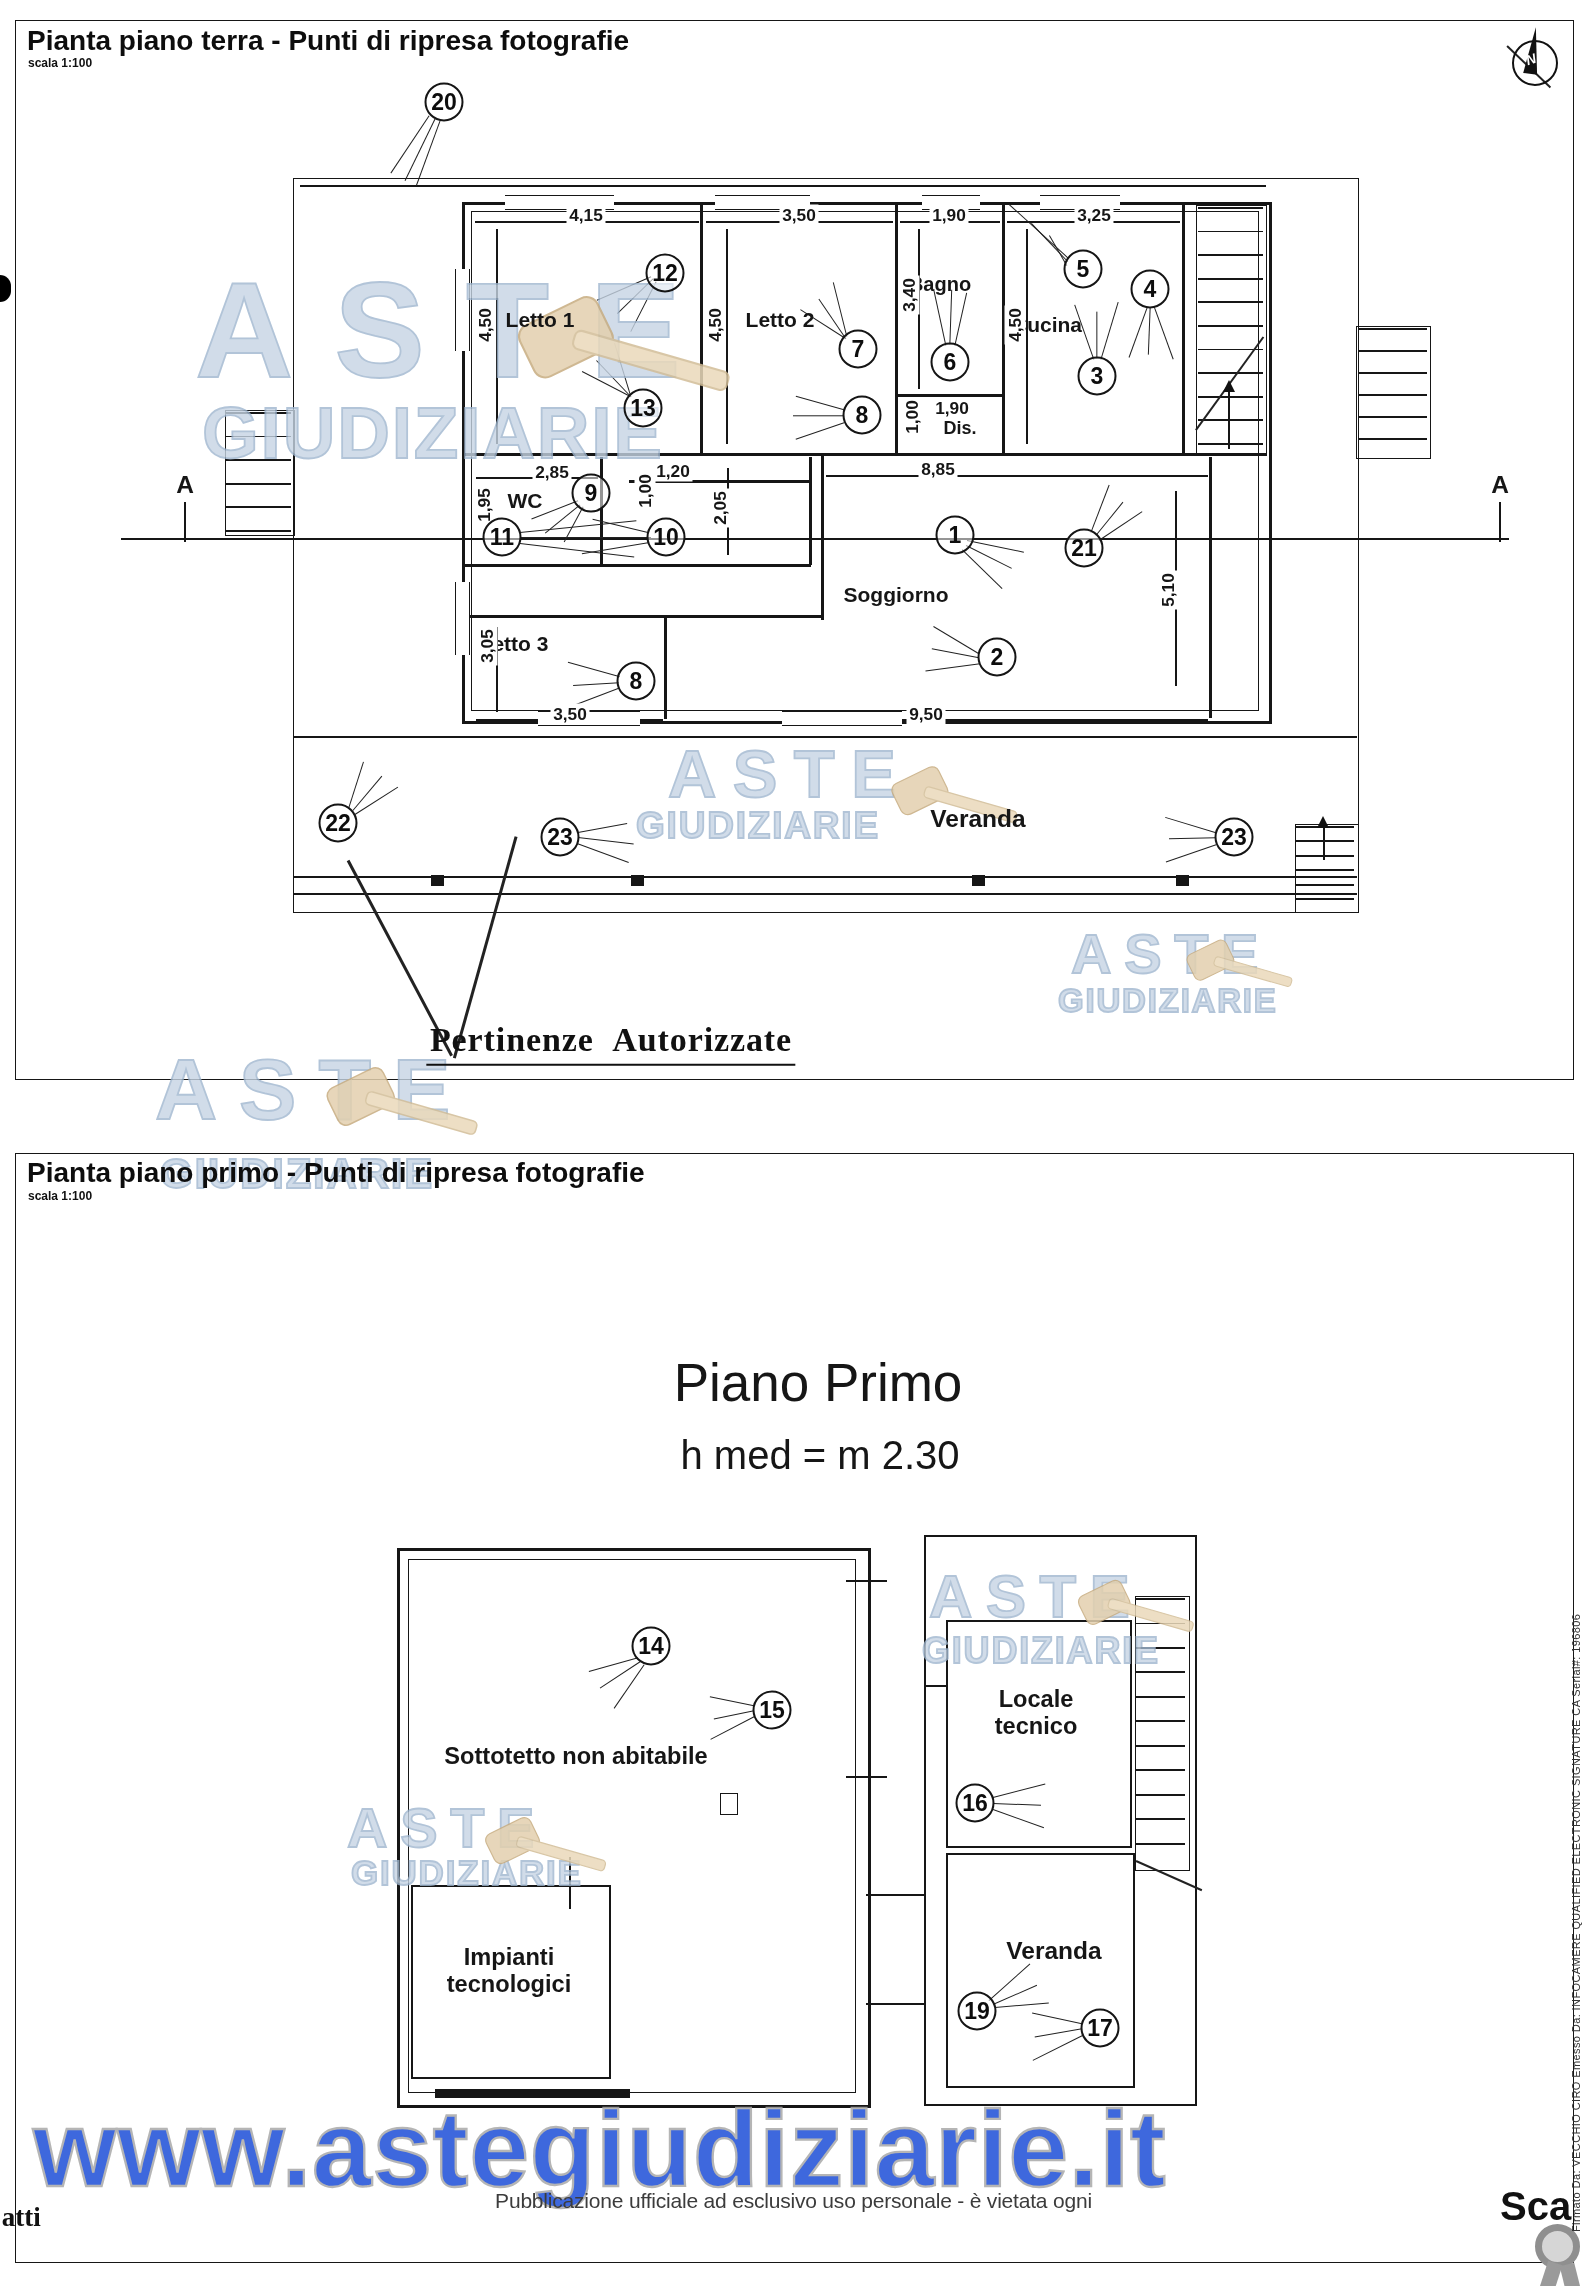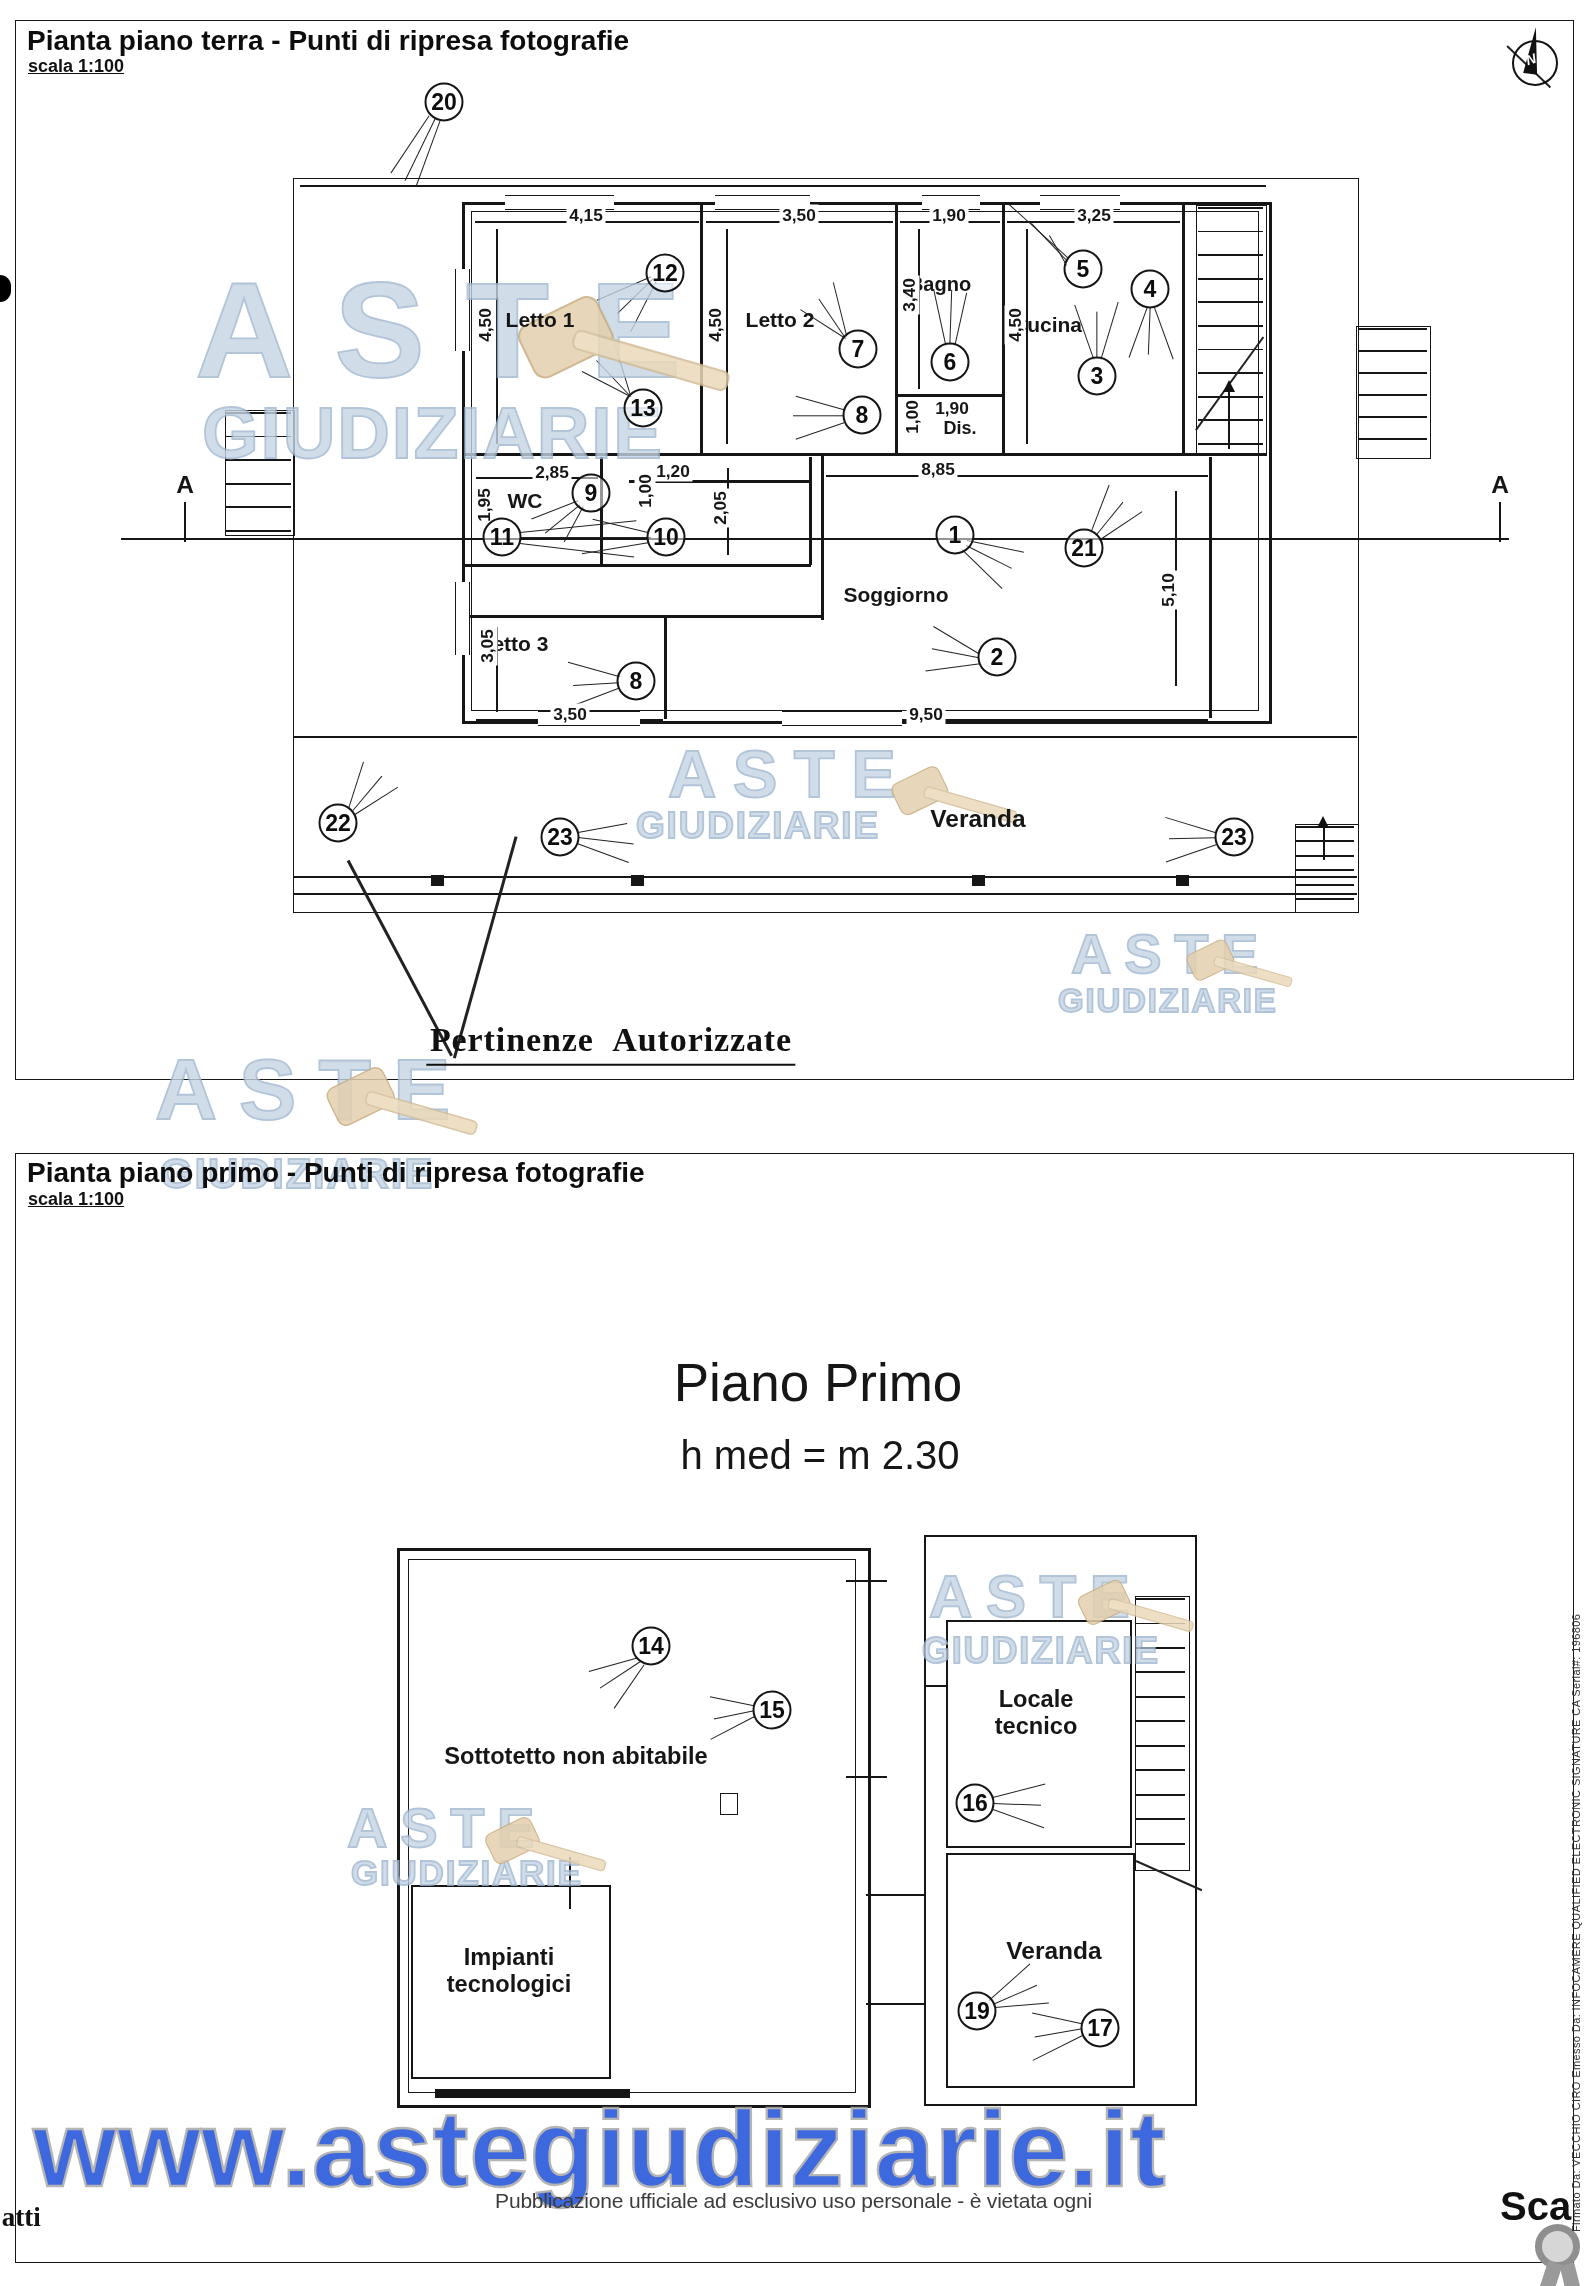--- a/index.html
+++ b/index.html
@@ -4,21 +4,21 @@
 <style>
   html,body{margin:0;padding:0;background:#888;}
   .page{position:relative;width:1596px;height:2287px;background:#fff;overflow:hidden;
         font-family:"Liberation Sans",sans-serif;color:#111;}
   .abs{position:absolute;}
   .lbl{position:absolute;transform:translate(-50%,-50%);white-space:nowrap;font-weight:600;font-size:21px;color:#161616;}
   .lbl.v{transform:translate(-50%,-50%) rotate(-90deg);}
   .lbl.bold{font-weight:700;}
   .dim{font-size:17.3px;background:#fff;padding:0 2.7px;font-weight:600;}
   .title{position:absolute;font-size:28px;font-weight:700;margin:0;color:#0d0d0d;}
-  .scale{position:absolute;font-size:18px;font-weight:700;text-decoration:underline;text-align:right;}
+  .scale{position:absolute;font-size:12px;font-weight:700;text-align:right;}
   .pp{position:absolute;width:35px;height:35px;border:2.3px solid #151515;border-radius:50%;
       display:flex;align-items:center;justify-content:center;font-size:23px;font-weight:700;
       background:rgba(255,255,255,.55);transform:translate(-50%,-50%);color:#0d0d0d;}
   .wm{position:absolute;font-weight:700;color:#c6d4e4;-webkit-text-stroke:1.8px #9fb6cf;
       letter-spacing:1.8px;opacity:.8;white-space:nowrap;line-height:1;}
   .wm-url{position:absolute;font-weight:700;font-size:107px;color:#1d4ed8;
       -webkit-text-stroke:2.3px #a9a9a9;opacity:.85;white-space:nowrap;letter-spacing:0.9px;}
   .gavel{position:absolute;width:109px;height:64px;opacity:.85;transform-origin:left top;}
   .g-head{position:absolute;left:5.5px;top:9px;width:40px;height:25.5px;background:#e3d0ae;
       border:1.8px solid #c7ac80;border-radius:6.4px;transform:rotate(-26deg);}

